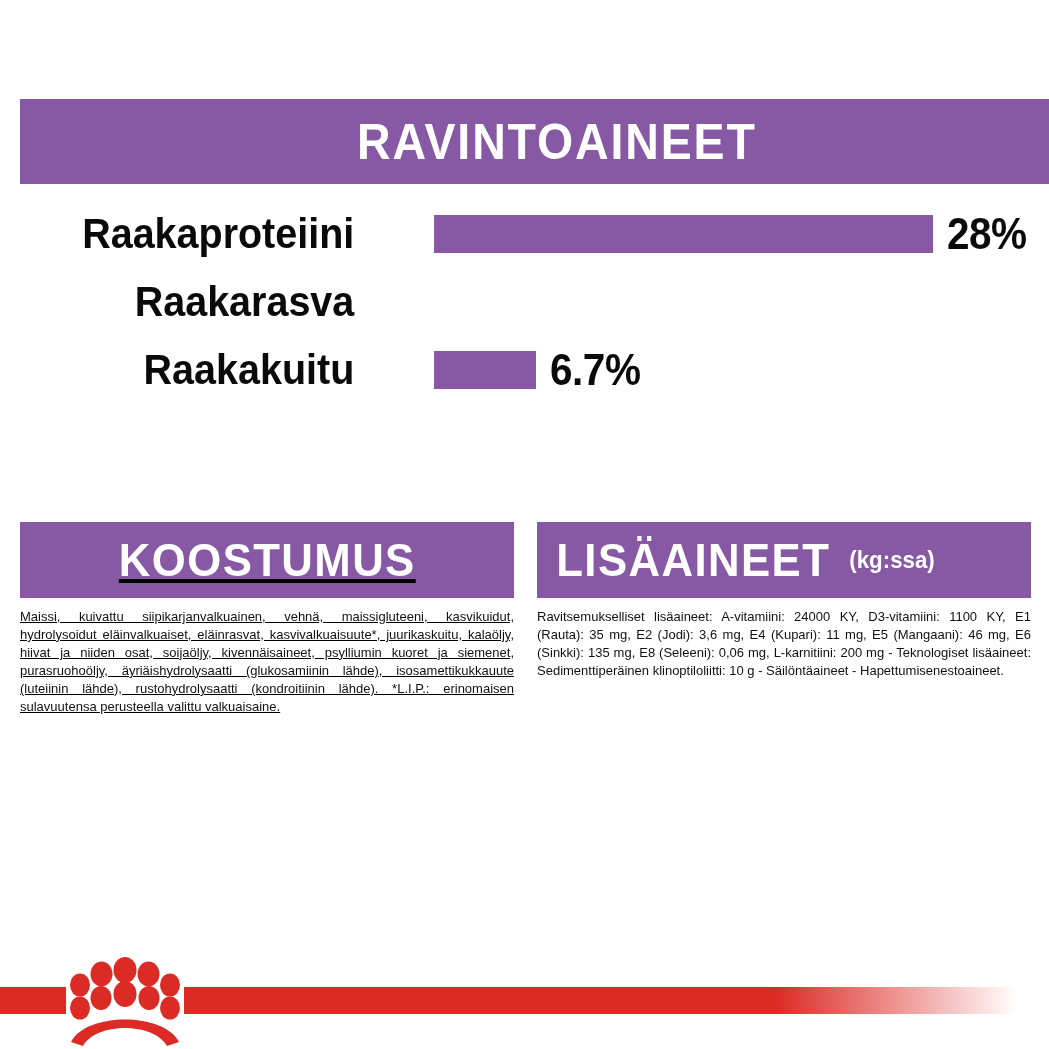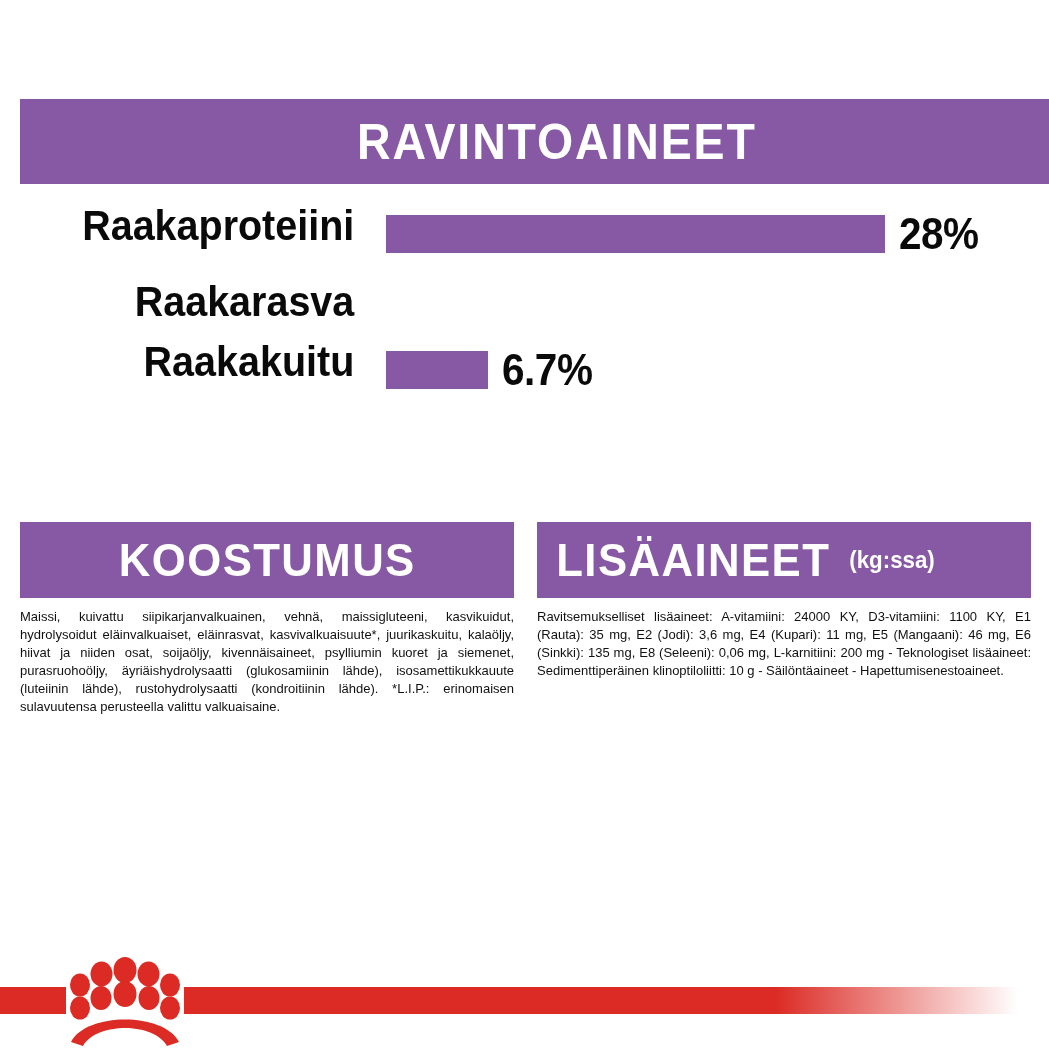--- a/index.html
+++ b/index.html
@@ -59,20 +59,22 @@
     top: 205px;
     width: 1049px;
     height: 190px;
   }
   .bar-row {
     position: absolute;
     left: 0;
     width: 1049px;
     height: 58px;
     display: flex;
+    align-items: center;
+    gap: 48px;
   }
   .bar-label {
     width: 374px;
     text-align: right;
     padding-right: 21px;
     box-sizing: border-box;
     font-size: 42px;
     font-weight: 700;
     color: #0a0a0a;
     line-height: 1;
@@ -101,21 +103,21 @@
     transform: scaleX(0.92);
     transform-origin: left center;
   }
 
   
   .panel {
     position: absolute;
     top: 522px;
     width: 494px;
   }
-  #panel-composition { left: 20px; }
+  #panel-composition { left: 20px; text-decoration: underline; }
   #panel-additives  { left: 537px; }
 
   .panel-banner {
     height: 76px;
     background: #8759a4;
     display: flex;
     align-items: center;
     box-sizing: border-box;
   }
   #panel-composition .panel-banner { justify-content: center; }
@@ -185,21 +187,21 @@
   <div class="chart">
 
     <div class="bar-row" style="top:0px;">
       <div class="bar-label">Raakaproteiini</div>
       <div class="bar-track">
         <div class="bar-fill" style="width:499px;"></div>
         <div class="bar-value">28%</div>
       </div>
     </div>
 
-    <div class="bar-row" style="top:76px;">
+    <div class="bar-row" style="top:68px;">
       <div class="bar-label">Raakarasva</div>
     </div>
 
     <div class="bar-row" style="top:136px;">
       <div class="bar-label">Raakakuitu</div>
       <div class="bar-track">
         <div class="bar-fill" style="width:102px;"></div>
         <div class="bar-value">6.7%</div>
       </div>
     </div>

